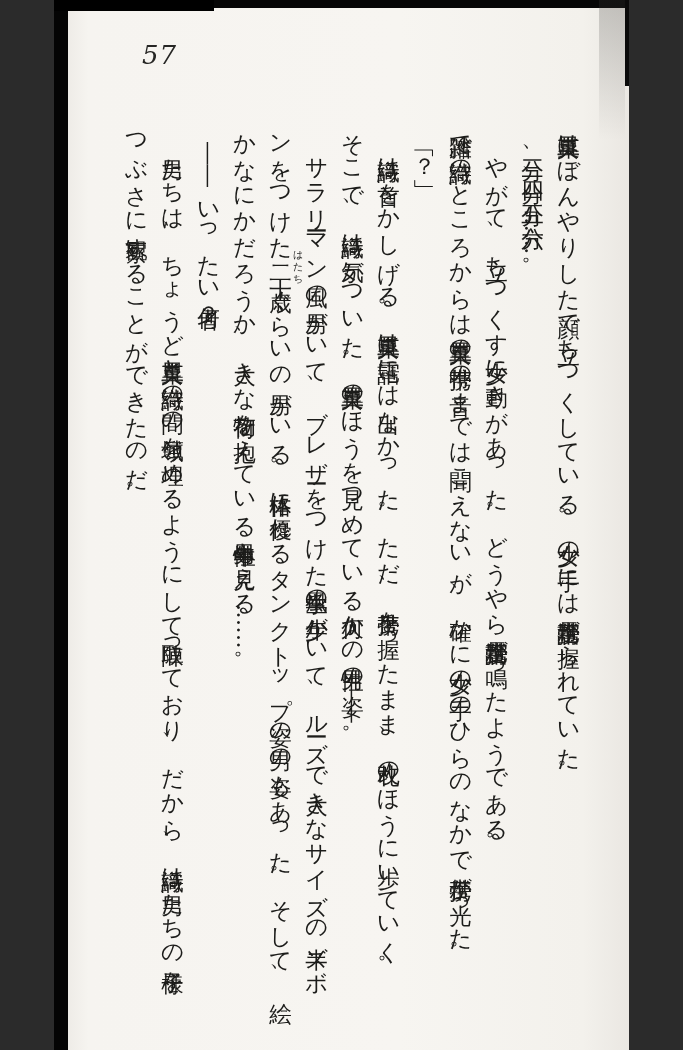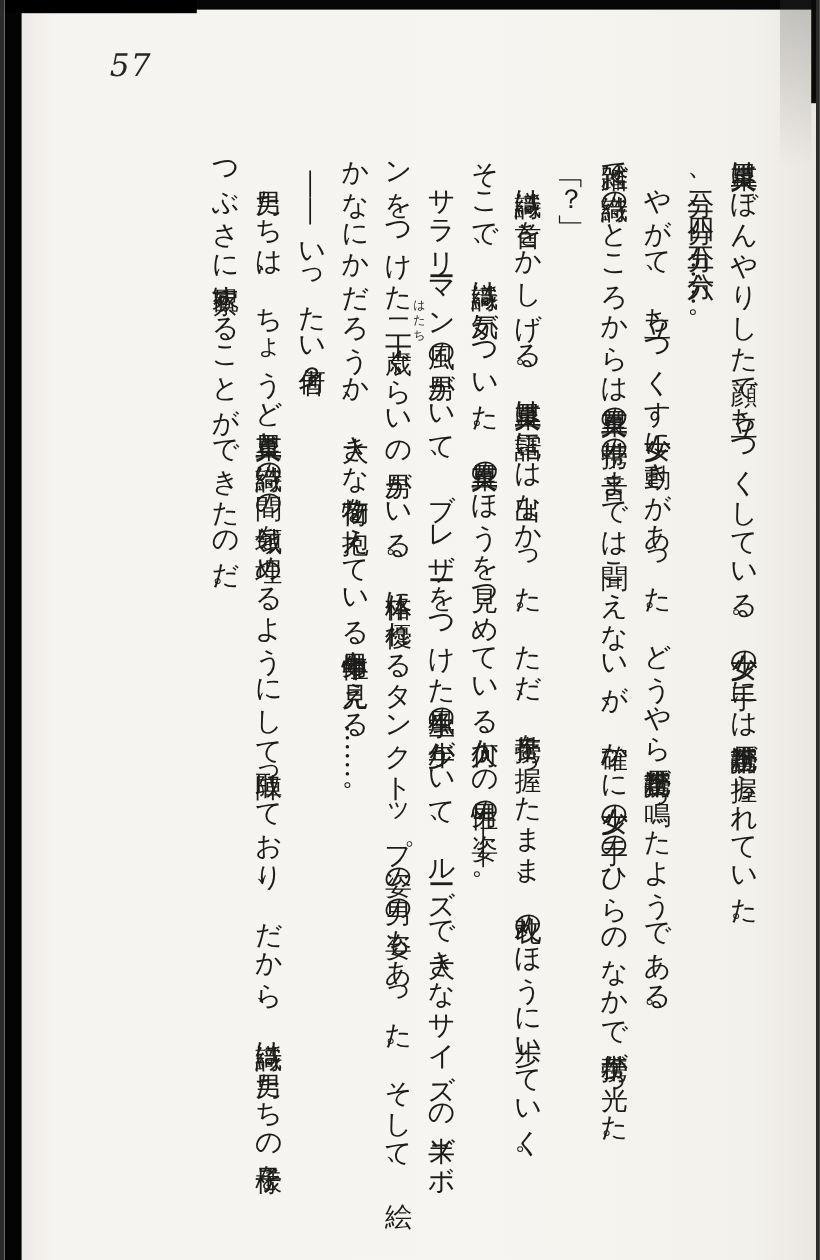--- a/index.html
+++ b/index.html
@@ -1,18 +1,18 @@
 <!DOCTYPE html>
 <html lang="ja"><head>
 <meta charset="utf-8">
 <style>
   html, body { margin: 0; padding: 0; background: #2b2b2b; }
   .page {
     position: relative;
-    width: 676px;
+    width: 575px;
     height: 1050px;
     margin: 0 auto;
     overflow: hidden;
     background:
       linear-gradient(90deg, #e9e6e1 0%, #f6f4f0 6%, #f7f5f1 60%, #f3f1ec 92%, #eae7e2 100%),
       #f6f4f0;
     font-family: "DejaVu Serif", "Liberation Serif", serif;
     color: #1d1d1b;
   }
   

